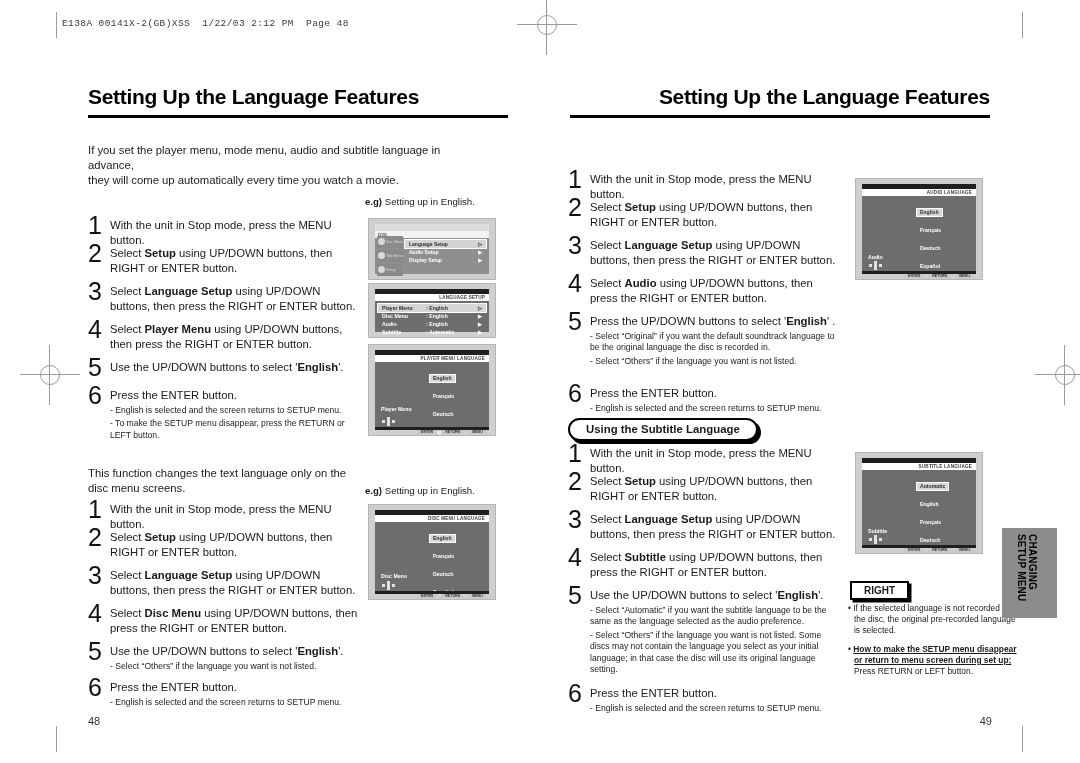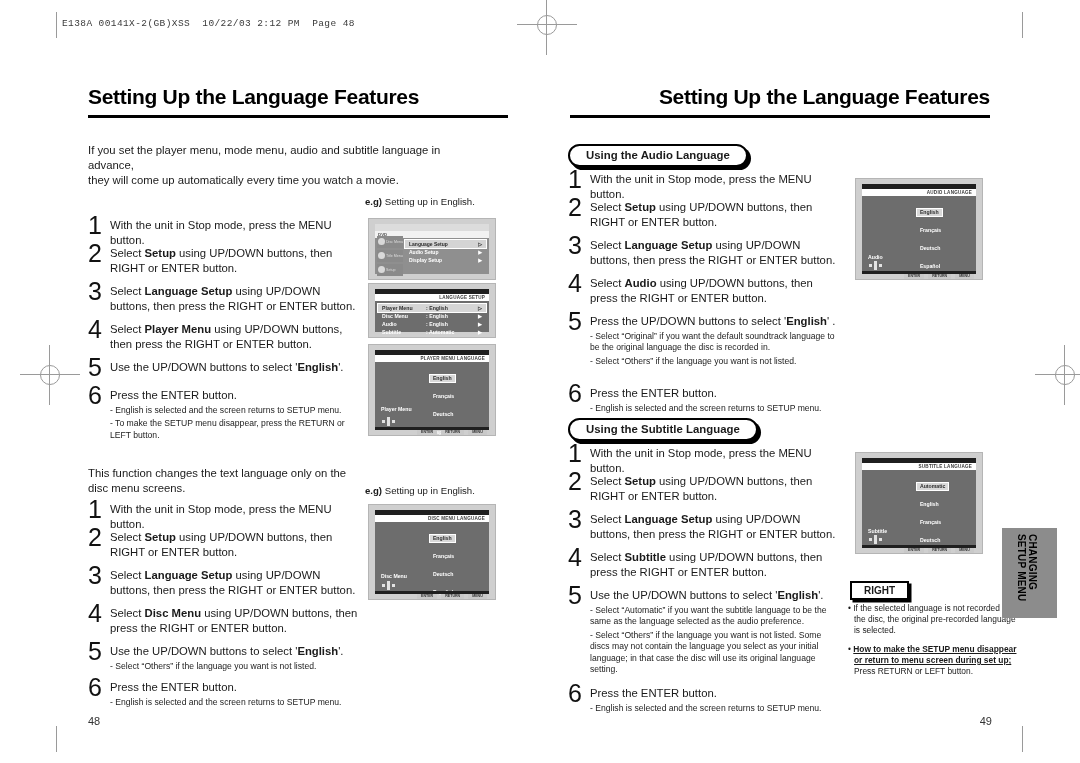--- a/index.html
+++ b/index.html
@@ -94,21 +94,21 @@
   .tab{position:absolute;background:#8c8c8c;}
   .tab span{position:absolute;color:#000;font-weight:bold;font-size:10px;line-height:11px;
             white-space:nowrap;transform:rotate(90deg);transform-origin:left top;letter-spacing:.2px;}
 
   .pgnum{position:absolute;font-size:11px;color:#333;}
 </style>
 </head>
 <body>
 
 <div class="slug-rule"></div>
-<div class="slug">E138A 00141X-2(GB)XSS  10/22/03 2:12 PM  Page 48</div>
+<div class="slug">E138A 00141X-2(GB)XSS  1/22/03 2:12 PM  Page 48</div>
 
 <div class="reg-cross" style="left:517px;top:-5px;">
   <div class="h"></div>
     <div class="v"></div>
     <div class="c"></div>
 </div>
 <div class="reg-cross" style="left:20px;top:345px;">
   <div class="h"></div>
     <div class="v"></div>
     <div class="c"></div>
@@ -320,21 +320,20 @@
     </div>
 
   <div class="pgnum" style="left:88px;top:715px;">48</div>
 </div>
 
 <div class="page page-right">
 
   <div class="title" style="right:90px;top:85px;text-align:right;">Setting Up the Language Features</div>
   <div class="title-rule" style="left:30px;top:115px;width:420px;"></div>
 
-  <div class="capsule" style="left:28px;top:144px;">Using the Audio Language</div>
 
   <div id="right-steps-1">
       <div class="step" style="left: 28px; top: 172px; width: 275px;">
         <div class="num">1</div>
         <div class="body">With the unit in Stop mode, press the MENU button.</div>
       </div>
       <div class="step" style="left: 28px; top: 200px; width: 275px;">
         <div class="num">2</div>
         <div class="body">Select <b>Setup</b> using UP/DOWN buttons, then RIGHT or ENTER button.</div>
       </div>

